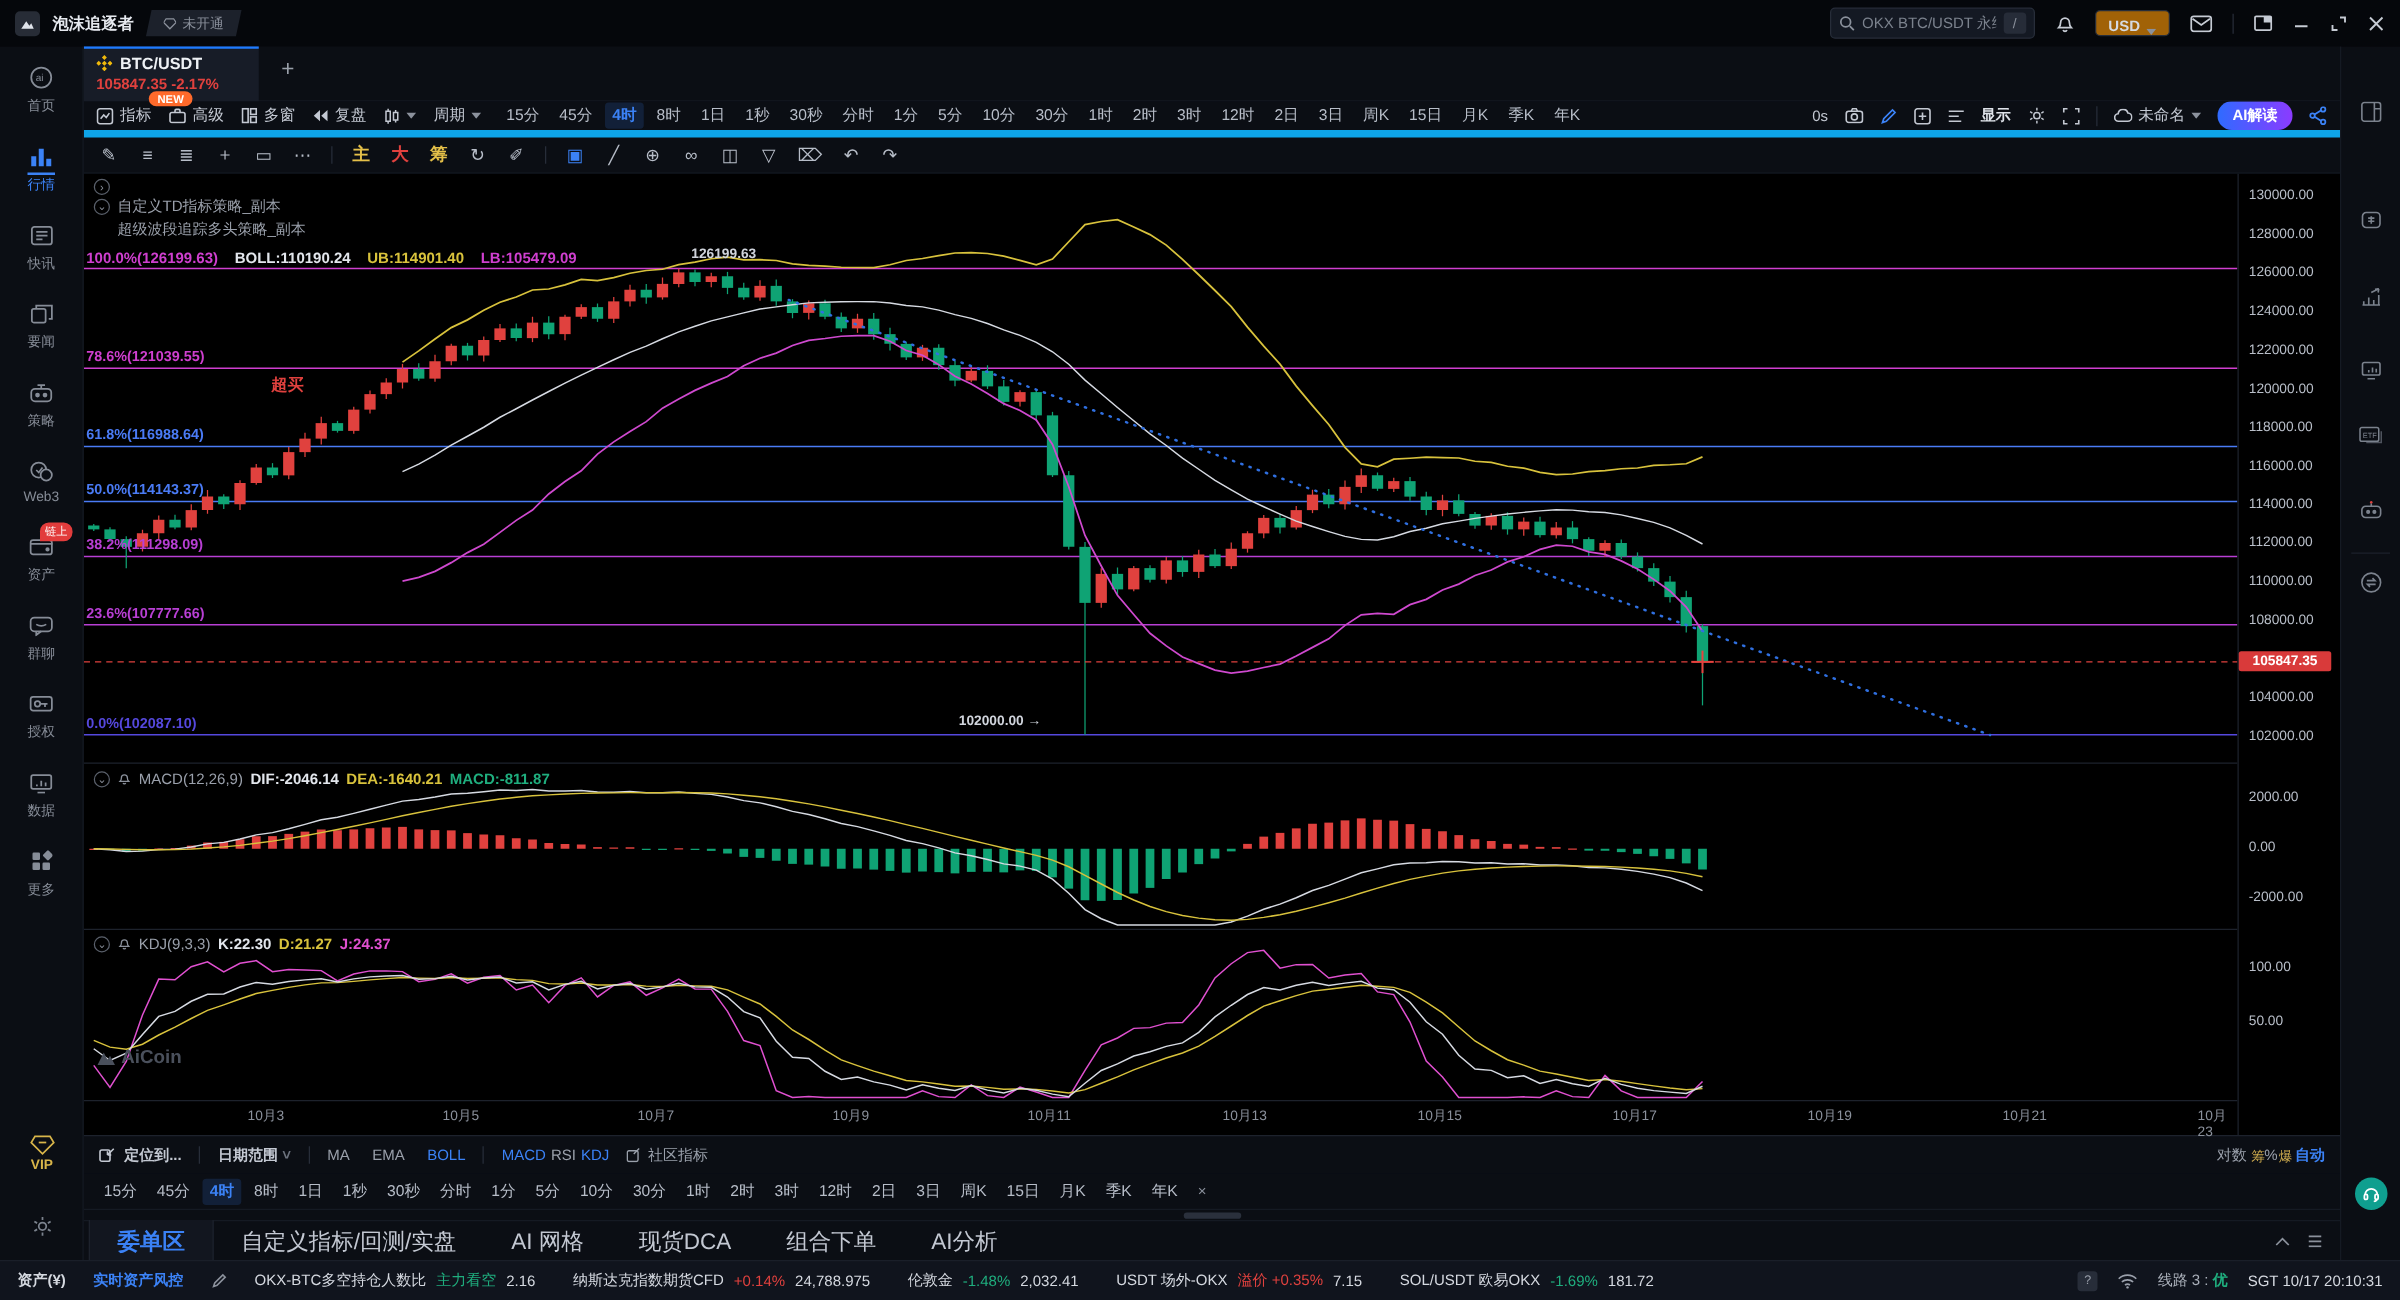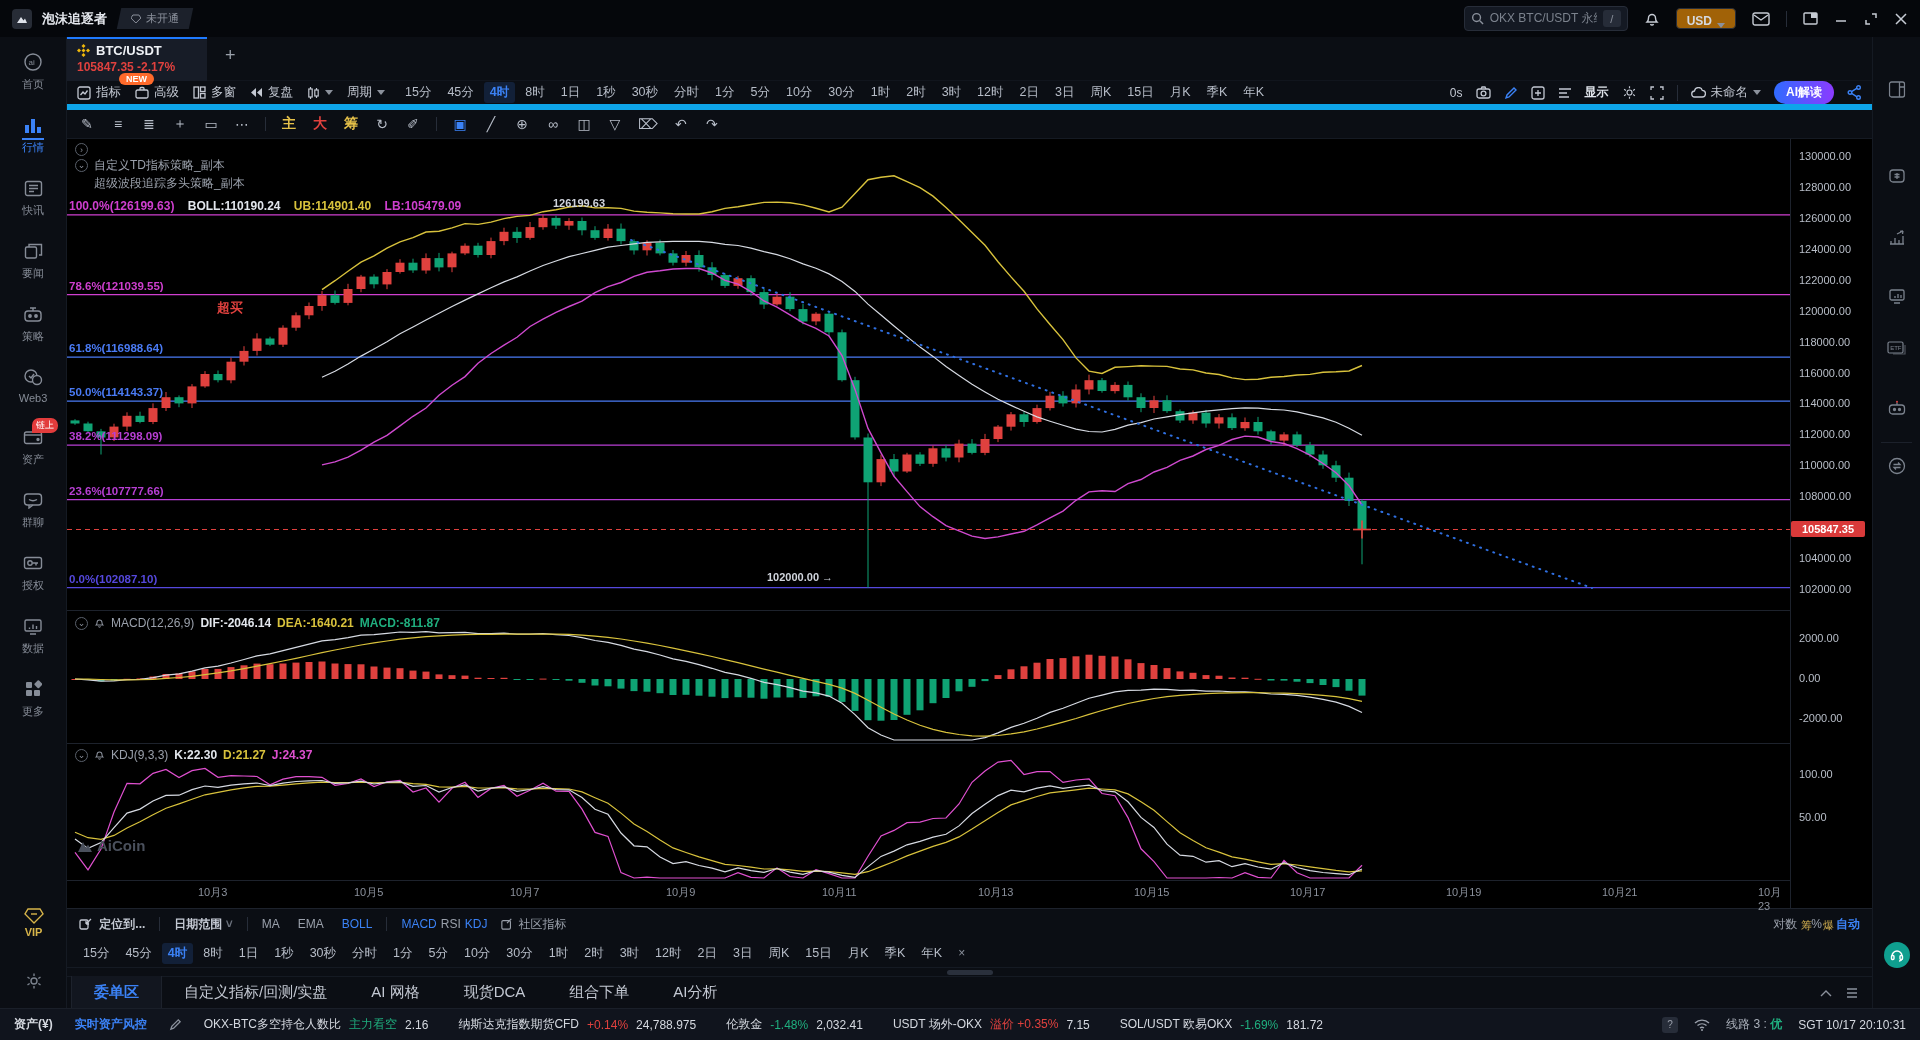--- a/index.html
+++ b/index.html
@@ -76,21 +76,21 @@
 .xtick{position:absolute;top:746px;color:#8b919c;font-size:11px}
 
 .brow1{height:31px;border-top:1px solid #1d222c;display:flex;align-items:center;gap:14px;padding:0 12px;background:#0b0e14;color:#9aa0ab;font-size:12px}
 .brow1 .sep{width:1px;height:14px;background:#272d39}
 .chip{cursor:pointer}
 .brow1-right{margin-left:auto;display:flex;gap:14px;align-items:center}
 .brow2{height:29px;display:flex;align-items:center;padding:0 10px;background:#0b0e14;border-bottom:1px solid #151a23}
 .handle-row{height:8px;background:#0b0e14;position:relative}
 .handle-pill{position:absolute;left:50%;top:2px;transform:translateX(-50%);width:46px;height:5px;border-radius:3px;background:#2a303c}
 .ptabs{height:32px;display:flex;align-items:center;background:#0b0e14;border-top:1px solid #151a23;padding:0 4px}
-.ptab{padding:7px 22px;color:#c3c8d2;cursor:pointer;font-size:15px}
+.ptab{padding:7px 22px;color:#c3c8d2;cursor:pointer;font-size:18px}
 .ptab.active{color:#3b82f6;background:#12161f;border-left:1px solid #1d222c;border-right:1px solid #1d222c;font-weight:bold}
 .ptabs-right{margin-left:auto;display:flex;gap:14px;color:#8b919c;padding-right:10px}
 
 .statusbar{position:absolute;left:0;bottom:0;width:1920px;height:32px;background:#10141d;border-top:1px solid #1a1f29;display:flex;align-items:center;gap:22px;padding:0 14px;font-size:12px;color:#aab0ba;z-index:30}
 .sb-item{display:flex;gap:8px;align-items:center;white-space:nowrap}
 .sb-name{color:#d5d9e0}
 .sb-val{color:#d5d9e0}
 .up{color:#e0413e}.down{color:#1fae7e}
 .sb-right{margin-left:auto;display:flex;gap:16px;align-items:center}
 .q-ic{width:16px;height:16px;background:#272d39;border-radius:3px;display:flex;align-items:center;justify-content:center;color:#9aa0ab;font-size:10px}

